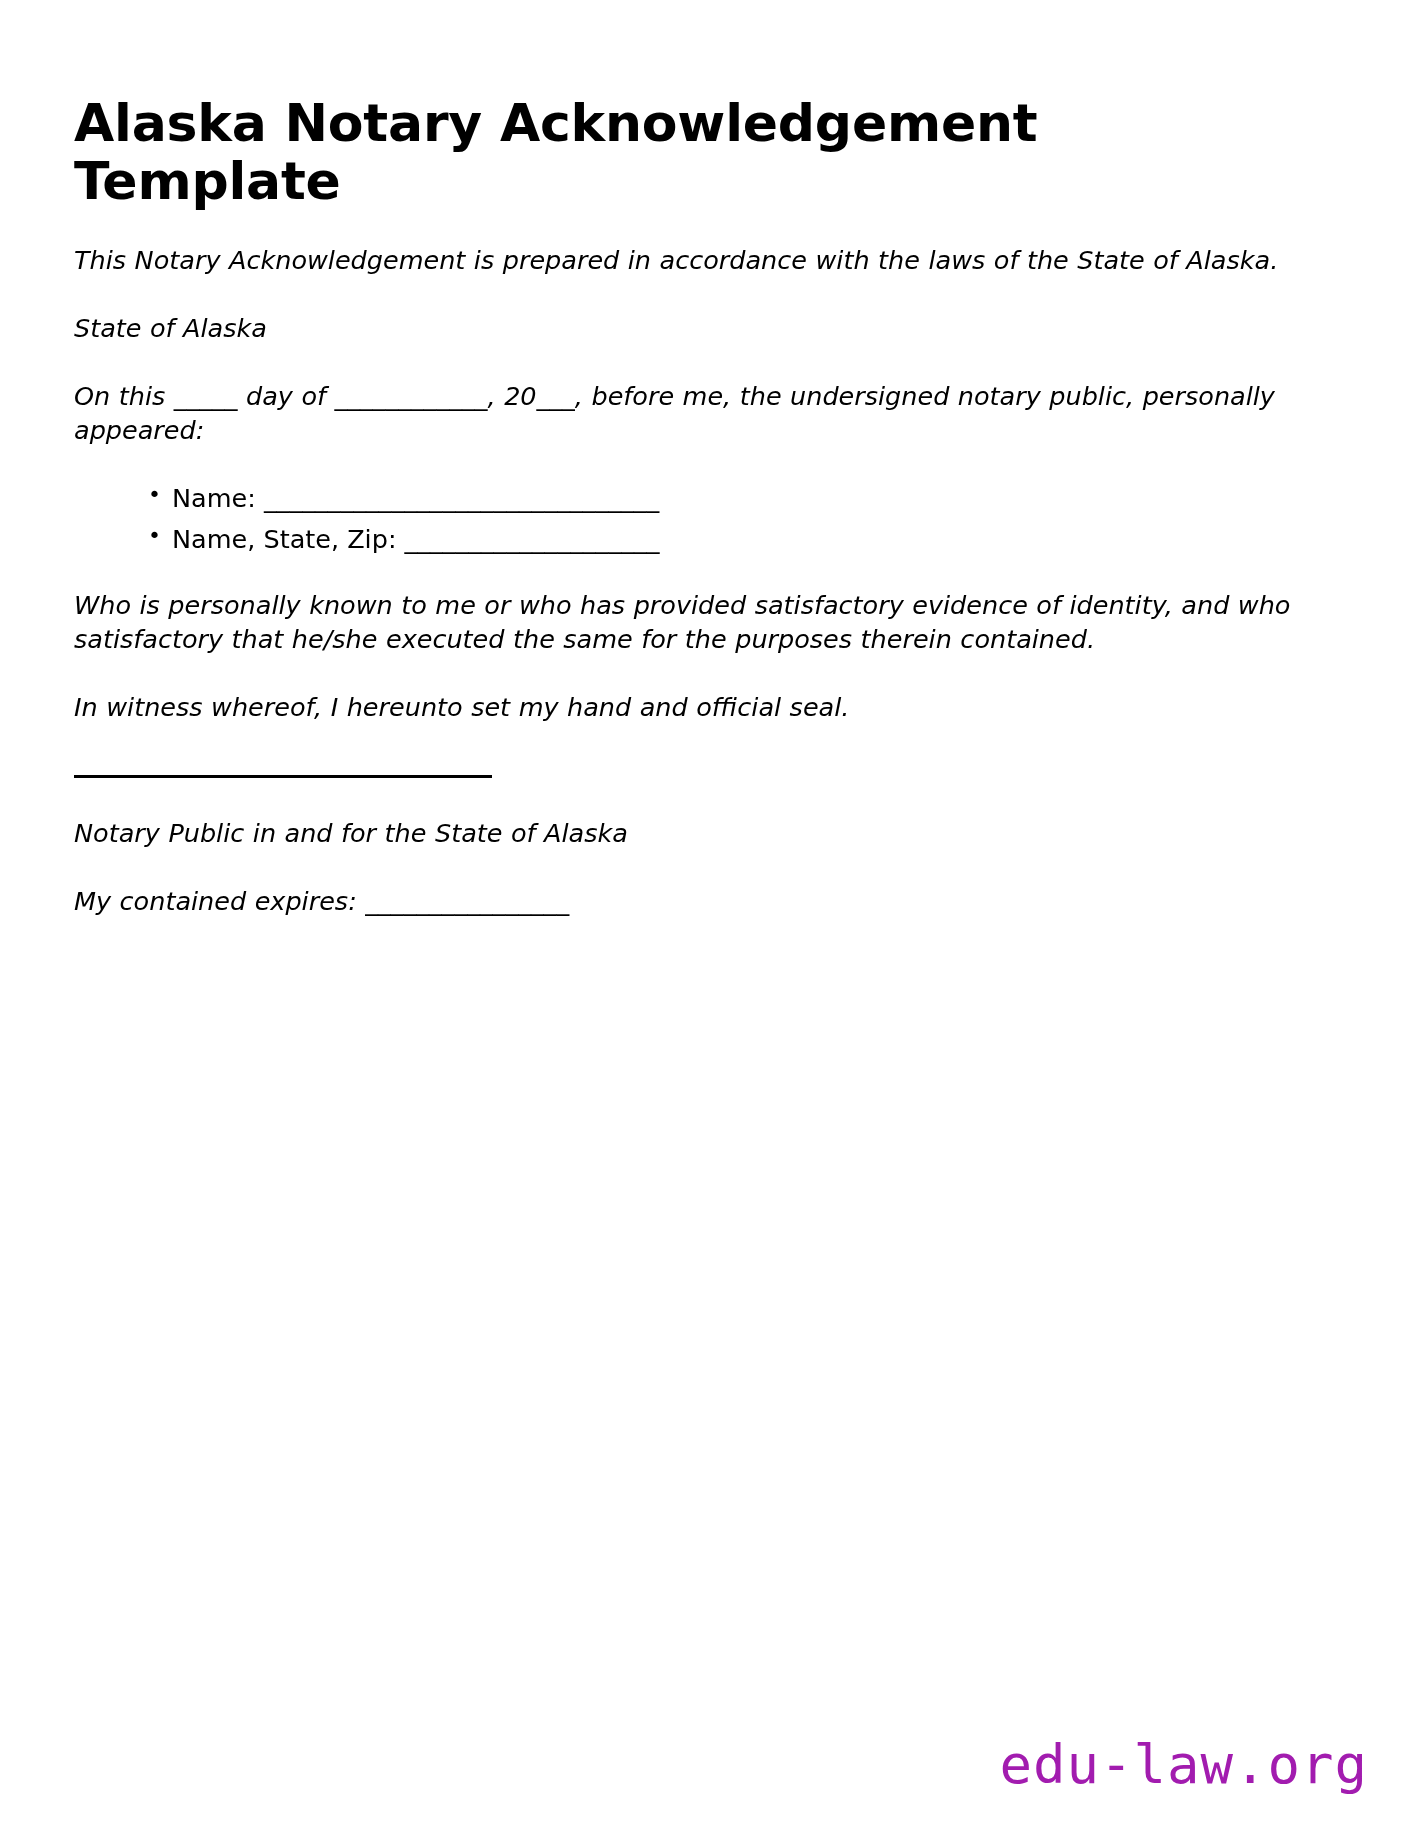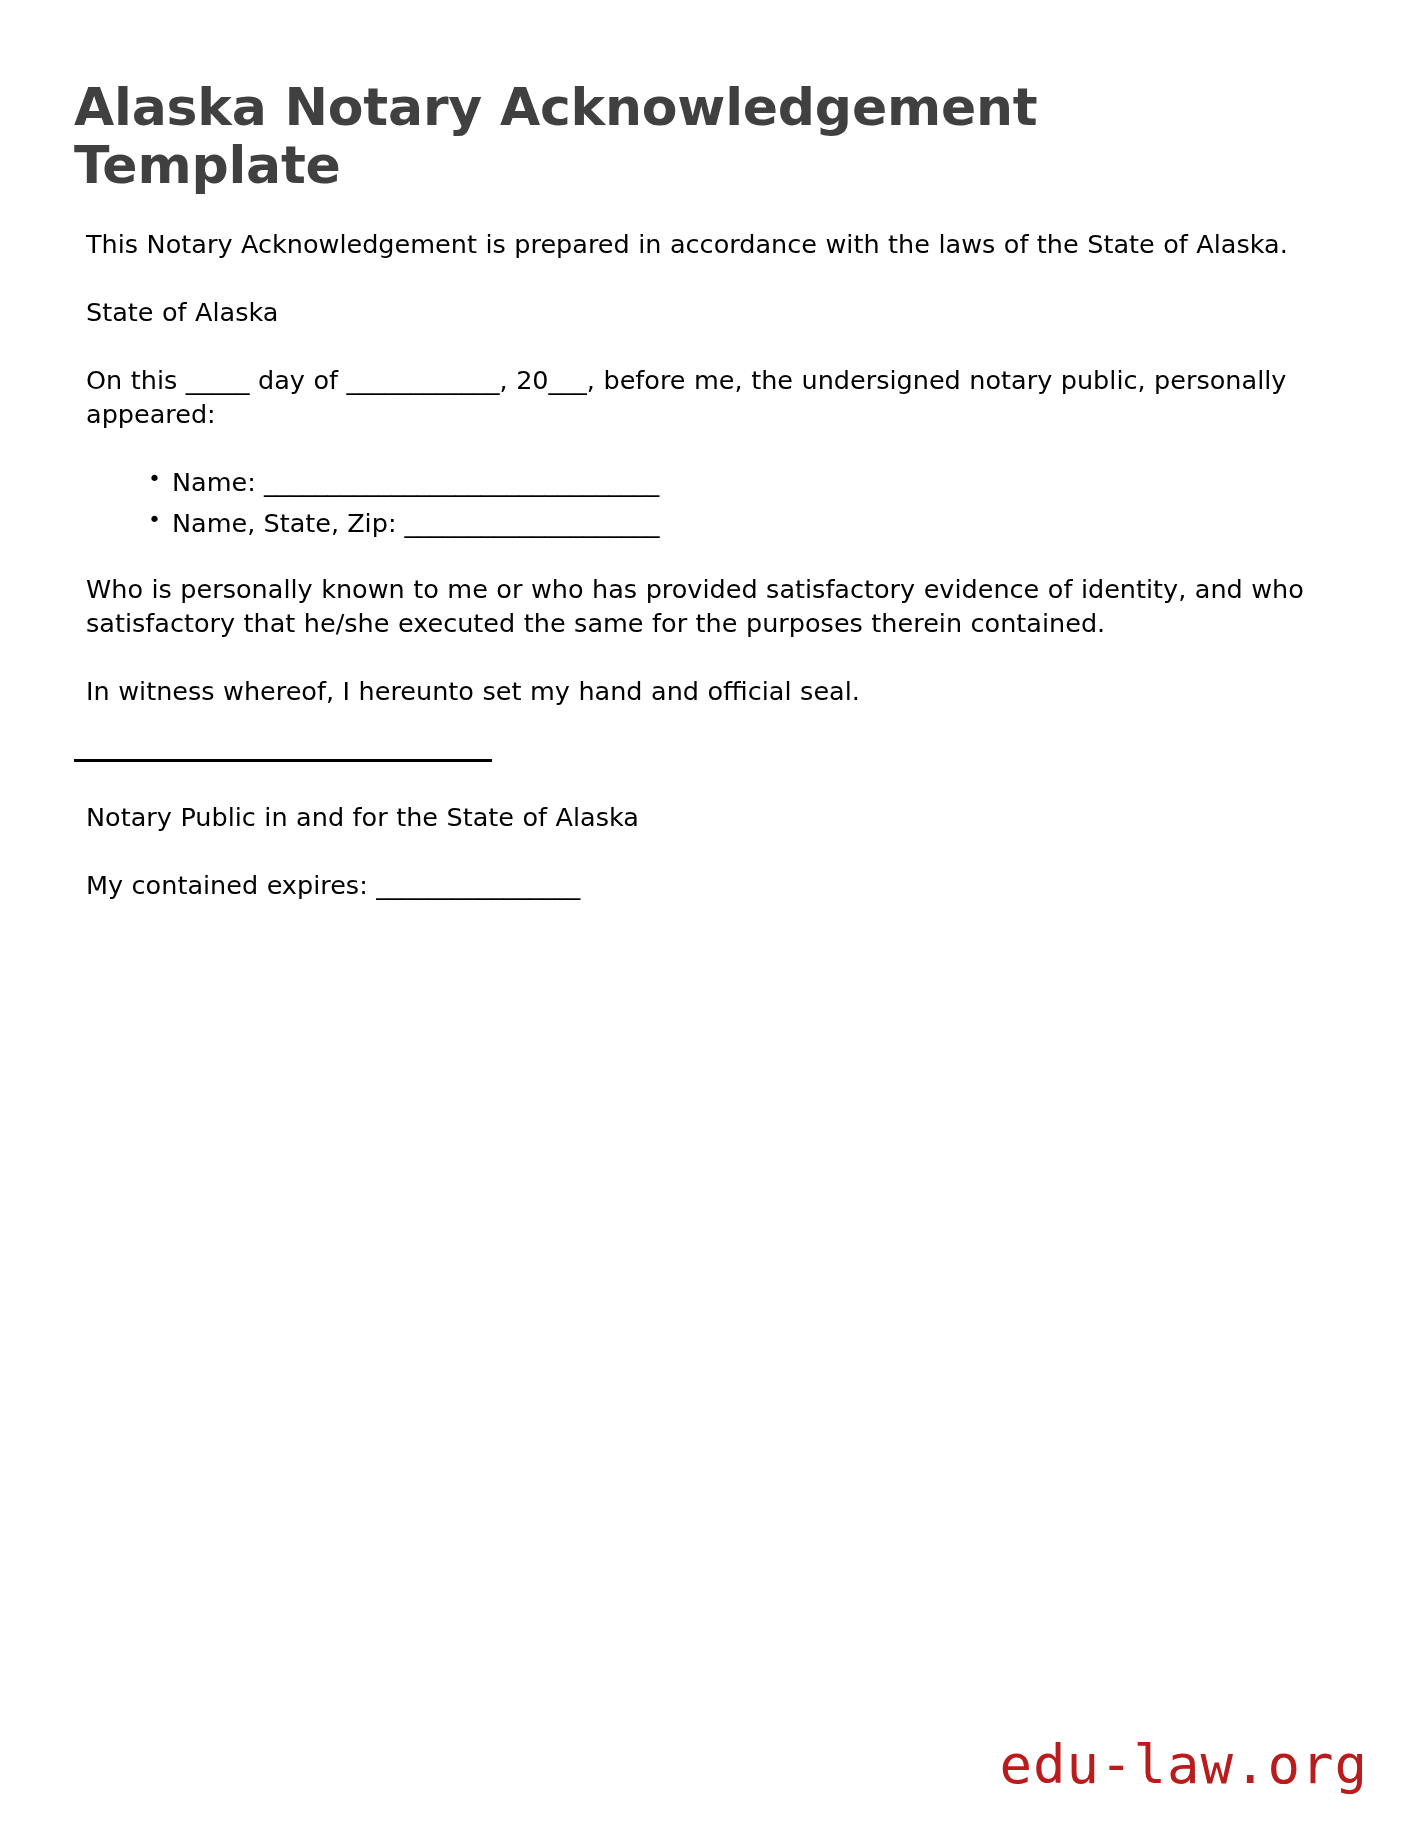--- a/index.html
+++ b/index.html
@@ -28,31 +28,32 @@
     position: absolute;
     left: 74px;
     top: 78px;
     width: 1258px;
   }
   .doc-title {
     font-size: 52px;
     font-weight: bold;
     line-height: 1.12;
     letter-spacing: -0.2px;
-    margin: 0 0 34px 0;
+    margin: 16px 0 34px 0;
     max-width: 1120px;
-    color: #404040;
+    color: #000000;
   }
   p.body-text {
     font-size: 25.5px;
     line-height: 1.33;
-    margin: 0 0 34px 12px;
+    margin: 0 0 34px 0;
     max-width: 1240px;
     color: #000000;
     word-spacing: 0.4px;
+    font-style: italic;
   }
   p.body-text.wide {
     max-width: 1255px;
   }
   ul.party-list {
     list-style: none;
     margin: 0 0 34px 0;
     padding: 0 0 0 40px;
   }
   ul.party-list li {
@@ -81,21 +82,21 @@
     height: 0;
     vertical-align: bottom;
   }
   .footer-mark {
     position: absolute;
     right: 48px;
     bottom: 36px;
     font-family: "DejaVu Sans Mono", "Liberation Mono", monospace;
     font-size: 54px;
     letter-spacing: 1px;
-    color: #b91c1c;
+    color: #a21caf;
     white-space: nowrap;
   }
 </style>
 </head>
 <body>
 
 <div class="page">
 
   <div class="content">
 

